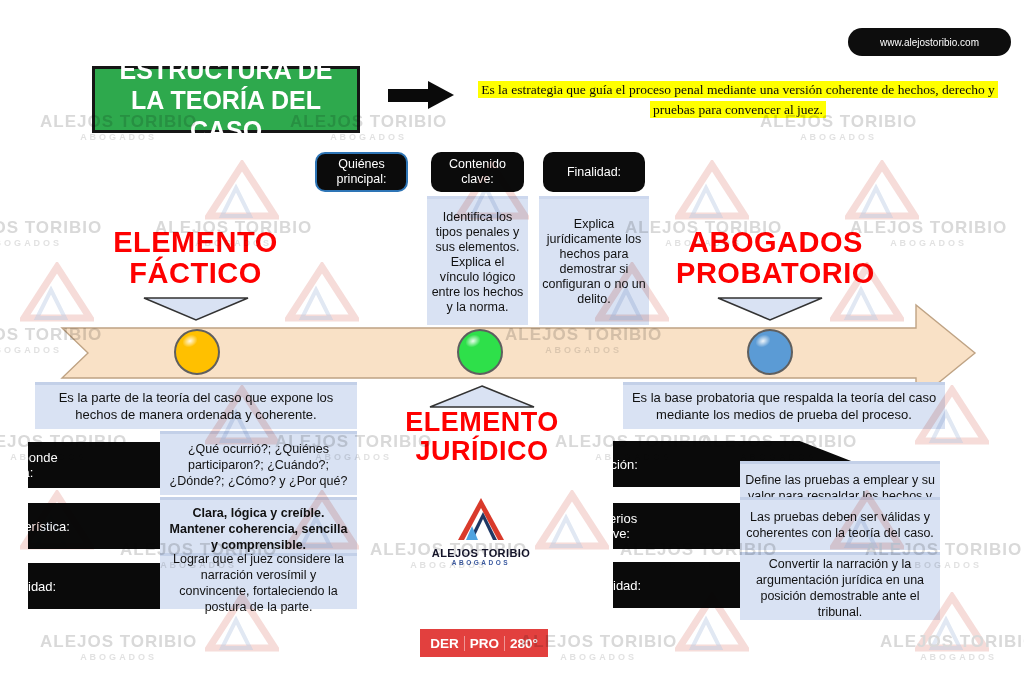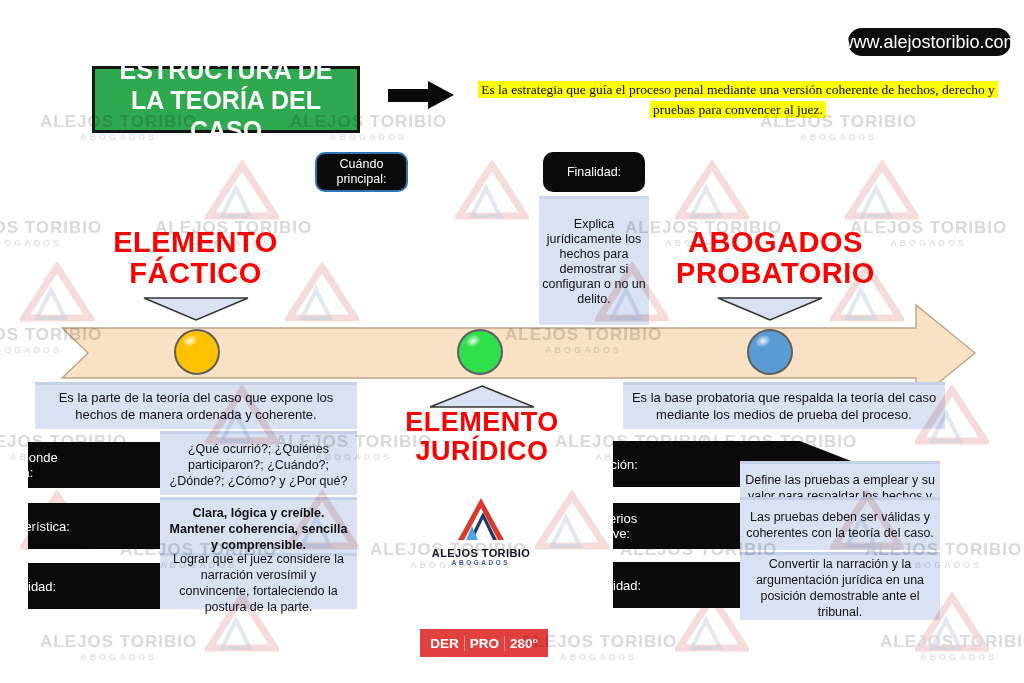--- a/index.html
+++ b/index.html
@@ -13,21 +13,21 @@
     position:absolute; inset:0; z-index:10; pointer-events:none;
     mix-blend-mode:multiply; opacity:.55;
   }
   .wm-text { position:absolute; text-align:center; white-space:nowrap; }
   .wm-name { font-size:17px; font-weight:bold; color:#b9b9b9; letter-spacing:1px; }
   .wm-sub  { font-size:9px;  font-weight:bold; color:#c9c9c9; letter-spacing:3px; }
   .wm-tri  { position:absolute; }
   
   .site-pill {
     position:absolute; left:848px; top:28px; width:163px; height:28px; z-index:3;
-    background:#0d0d0d; border-radius:15px; color:#fff; font-size:18px;
+    background:#0d0d0d; border-radius:15px; color:#fff; font-size:10px;
     display:flex; align-items:center; justify-content:center;
   }
   .title-box {
     position:absolute; left:92px; top:66px; width:268px; height:67px; z-index:3;
     background:#2EA94D; border:3px solid #151515; color:#fff;
     font-size:25px; font-weight:bold; text-align:center; line-height:1.2;
     display:flex; align-items:center; justify-content:center; padding:0 6px;
   }
   .big-arrow { position:absolute; left:388px; top:81px; z-index:3; }
   .big-arrow .shaft { position:absolute; left:0; top:8px; width:42px; height:13px; background:#0a0a0a; }
@@ -291,21 +291,25 @@
   <div class="big-arrow">
     <div class="shaft"></div>
     <div class="head"></div>
   </div>
 
   <div class="definition">
     <span class="hl">Es la estrategia que guía el proceso penal mediante una versión coherente de hechos, derecho y pruebas para convencer al juez.</span>
   </div>
 
   <div class="col col-1">
-    <div class="col-label focus">Cuándo principal:</div>
+    <div class="col-label focus">Quiénes principal:</div>
+  </div>
+  <div class="col col-2">
+    <div class="col-label">Contenido clave:</div>
+    <div class="col-text">Identifica los tipos penales y sus elementos. Explica el vínculo lógico entre los hechos y la norma.</div>
   </div>
   <div class="col col-3">
     <div class="col-label">Finalidad:</div>
     <div class="col-text">Explica jurídicamente los hechos para demostrar si configuran o no un delito.</div>
   </div>
 
   <div class="element-title et-factico">ELEMENTO FÁCTICO</div>
   <svg class="tri-pointer" style="left:141px; top:295px;" width="110" height="27">
     <polygon points="3,3 107,3 55,25" fill="#D9E2F3" stroke="#333" stroke-width="1.6"></polygon>
   </svg>

